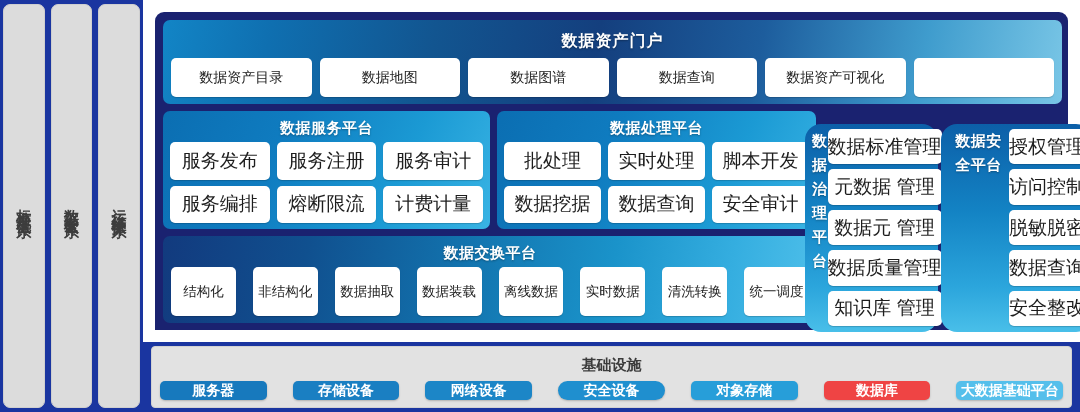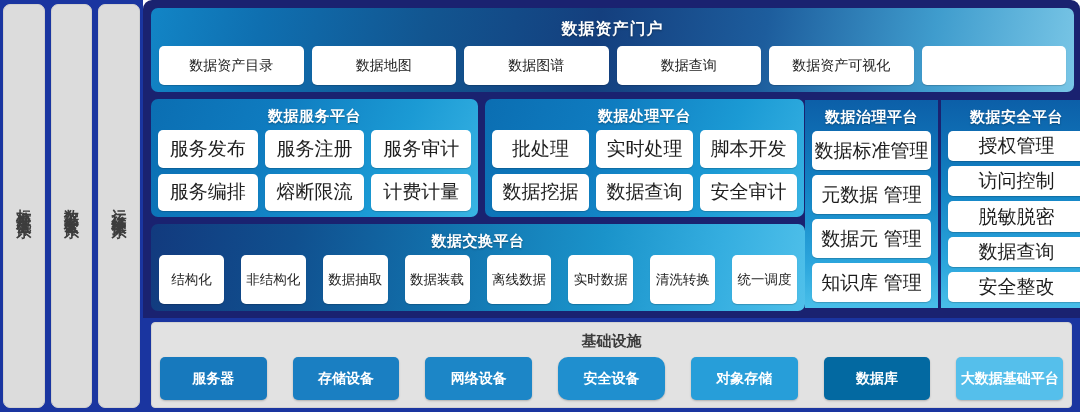--- a/index.html
+++ b/index.html
@@ -50,21 +50,21 @@
   .main {
     flex: 1 1 auto;
     height: 412px;
     display: flex;
     flex-direction: column;
     background: #ffffff;
   }
 
   
   .frame {
-    margin: 0;
+    margin: 12px;
     background: #1a2270;
     border-radius: 9px 9px 0 0;
     padding: 8px 6px 7px 8px;
     height: 318px;
     display: flex;
     flex-direction: column;
     gap: 7px;
   }
 
   
@@ -159,25 +159,26 @@
   }
 
   
   .tall-wrap {
     display: flex;
     gap: 7px;
     flex: 1 1 auto;
   }
   .p-tall {
     flex: 1 1 0;
-    border-radius: 0;
+    border-radius: 16px;
     padding: 5px 7px 6px 7px;
     display: flex;
-    flex-direction: column;
+    flex-direction: row;
     background: linear-gradient(180deg, #0c5fa8 0%, #1383c4 42%, #2ba5dc 78%, #49bfe9 100%);
+    margin-top: 24px;
   }
   .stack {
     display: flex;
     flex-direction: column;
     gap: 5px;
     flex: 1 1 auto;
   }
   .stack .cell { flex: 1 1 0; }
 
   
@@ -329,21 +330,21 @@
 
     <div class="infra-outer">
       <div class="infra">
         <div class="infra-title">基础设施</div>
         <div class="infra-chips">
           <div class="chip-blue" style="background: rgb(23, 121, 189);">服务器</div>
           <div class="chip-blue" style="background: rgb(26, 127, 194);">存储设备</div>
           <div class="chip-blue" style="background: rgb(28, 134, 199);">网络设备</div>
           <div class="chip-blue" style="background: rgb(31, 143, 207); border-radius: 10px;">安全设备</div>
           <div class="chip-blue" style="background: rgb(39, 158, 217);">对象存储</div>
-          <div class="chip-blue" style="background: #0369a1;">数据库</div>
+          <div class="chip-blue" style="background: #ef4444;">数据库</div>
           <div class="chip-blue" style="background: rgb(85, 191, 235);">大数据基础平台</div>
         </div>
       </div>
     </div>
 
   </div>
 
   <div style="position:absolute; left:951px; top:8px; width:0; height:0;"></div>
 
   <div style="position:absolute; left:951px; top:100px; width:0;"></div>
@@ -351,20 +352,21 @@
   <div class="tall-wrap" style="position:absolute; left:952px; top:100px; width:0; height:0; overflow:hidden;"></div>
 
   <div style="position:absolute; left:952px; top:100px; width:0; height:0;"></div>
 
   <div class="p-tall" style="position: absolute; left: 805px; top: 100px; width: 133px; height: 208px;">
     <div class="panel-title">数据治理平台</div>
     <div class="stack">
       <div class="cell">数据标准管理</div>
       <div class="cell">元数据 管理</div>
       <div class="cell">数据元 管理</div>
+      <div class="cell">数据质量管理</div>
       <div class="cell">知识库 管理</div>
     </div>
   </div>
 
   <div class="p-tall" style="position: absolute; left: 941px; top: 100px; width: 151px; height: 208px;">
     <div class="panel-title">数据安全平台</div>
     <div class="stack">
       <div class="cell">授权管理</div>
       <div class="cell">访问控制</div>
       <div class="cell">脱敏脱密</div>

